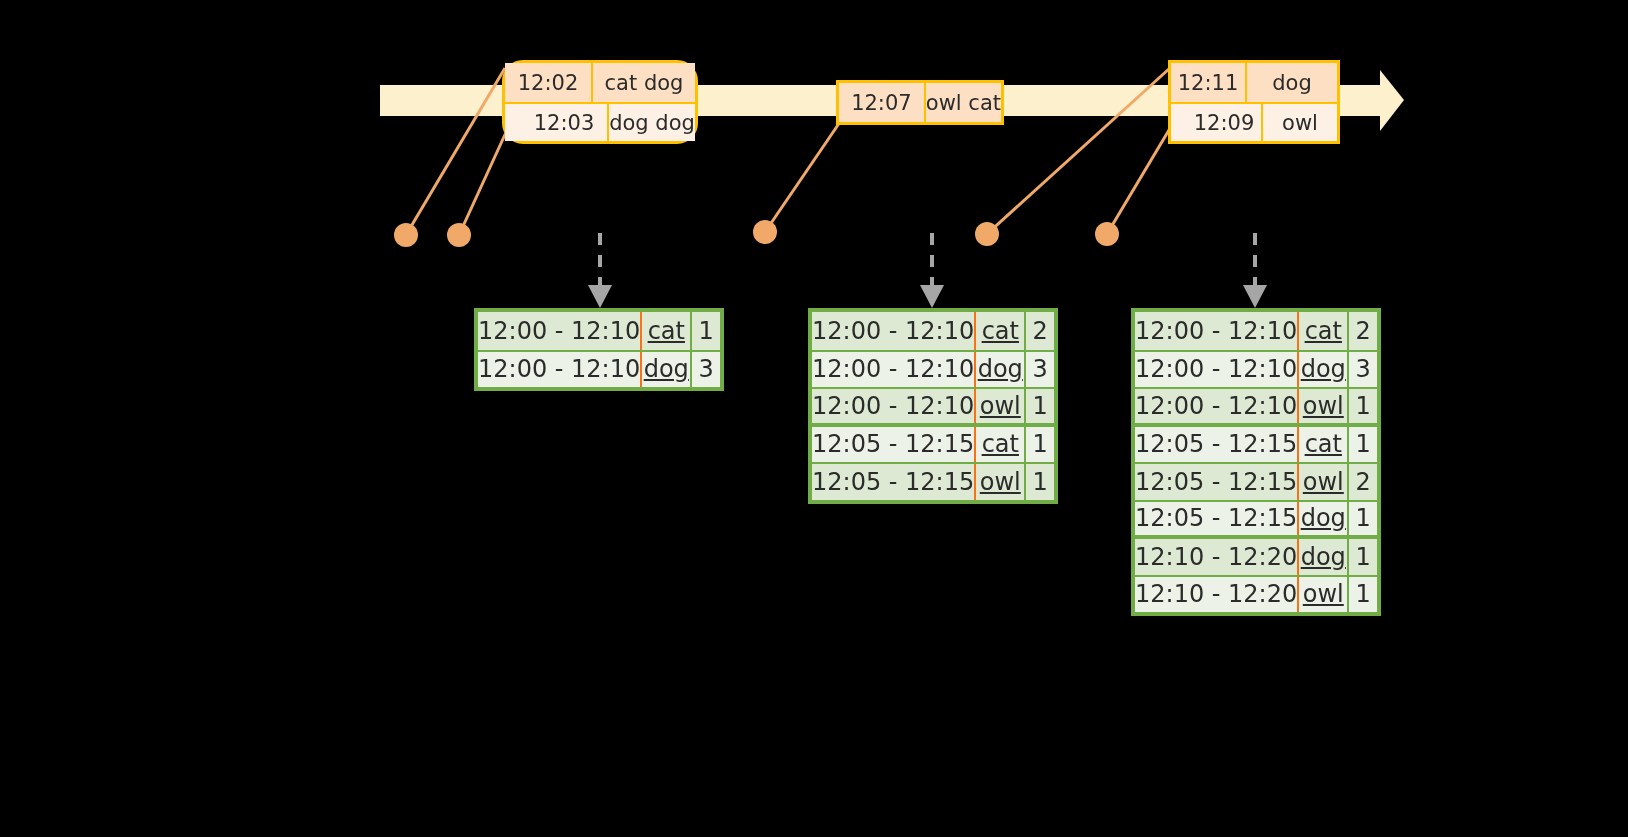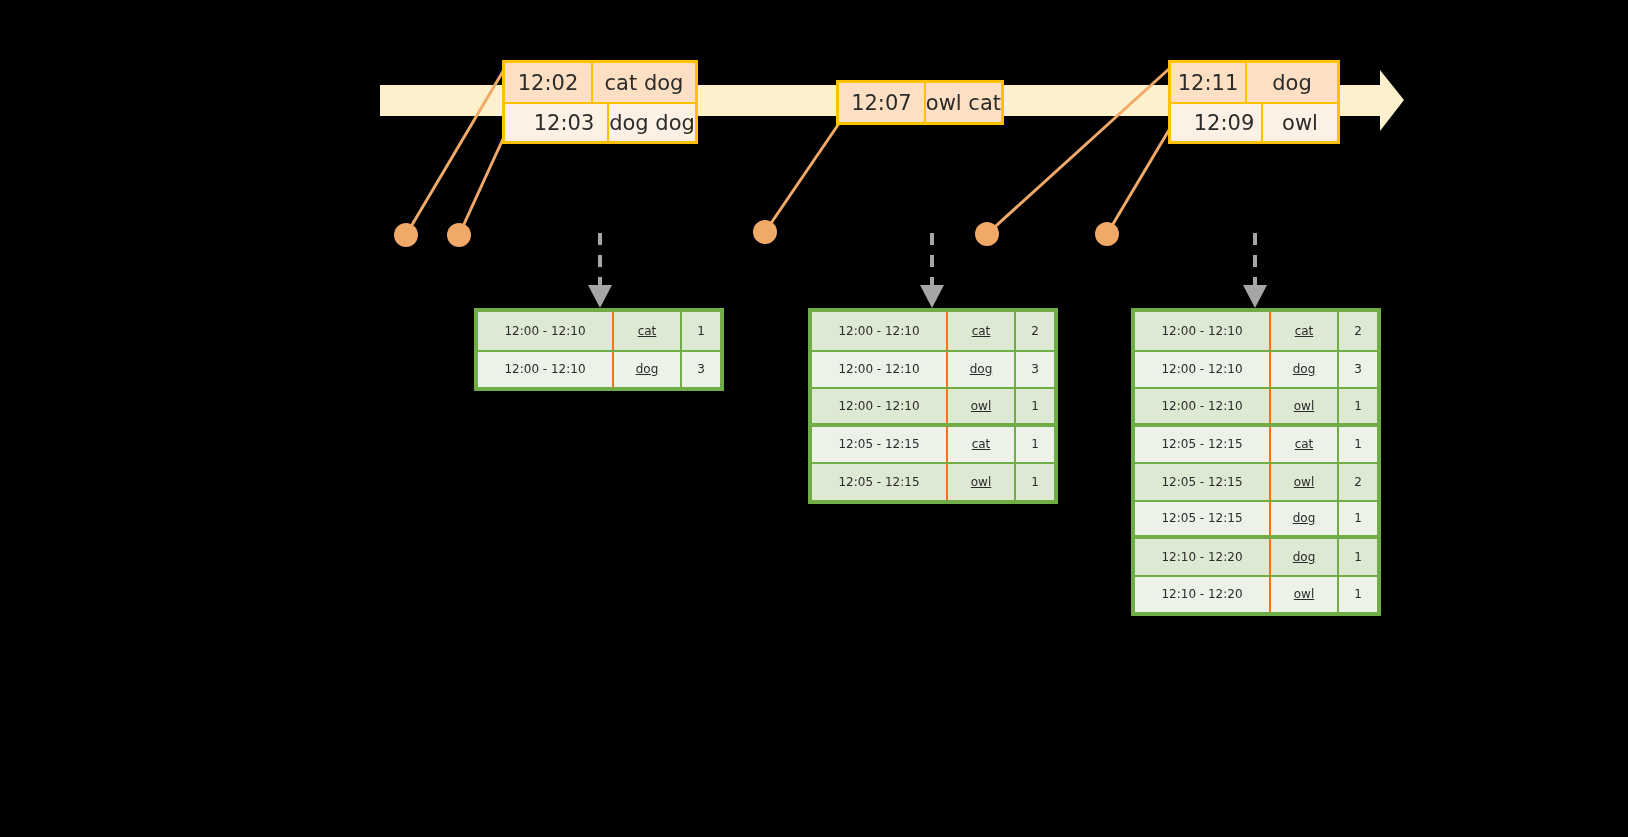--- a/index.html
+++ b/index.html
@@ -53,21 +53,21 @@
     align-items: center;
     justify-content: center;
     box-sizing: border-box;
     font-size: 21px;
     color: #2b2b2b;
     white-space: nowrap;
   }
   .event-cell.time { width: 86px; }
   .event-cell.val  { border-left: 2px solid #ffc000; flex: 1; }
 
-  #ebox1 { left: 502px; top: 60px;  width: 196px; }
+  #ebox1 { left: 502px; top: 60px;  width: 196px; border-radius: 21px; }
   #ebox2 { left: 836px; top: 80px;  width: 168px; }
   #ebox3 { left: 1168px; top: 60px; width: 172px; }
   #ebox3 .event-cell.time { width: 74px; }
 
   
   .agg-table {
     position: absolute;
     border: 4px solid #70ad47;
     box-sizing: border-box;
     display: flex;
@@ -85,21 +85,21 @@
   .agg-row + .agg-row { border-top: 2px solid #70ad47; }
   .agg-row.group-start + .agg-row,
   .agg-row.group-end { }
   .agg-row.group-end { border-bottom: 2px solid #70ad47; }
 
   .agg-cell {
     display: flex;
     align-items: center;
     justify-content: center;
     box-sizing: border-box;
-    font-size: 12px;
+    font-size: 24px;
     color: #2b2b2b;
     white-space: nowrap;
   }
   .agg-cell.window { flex: 1; }
   .agg-cell.key    { width: 68px; border-left: 2px solid #f97316; text-decoration: underline; }
   .agg-cell.count  { width: 40px; border-left: 2px solid #70ad47; }
 
   #tbl1 { left: 474px;  top: 308px; width: 250px; }
   #tbl2 { left: 808px;  top: 308px; width: 250px; }
   #tbl3 { left: 1131px; top: 308px; width: 250px; }

